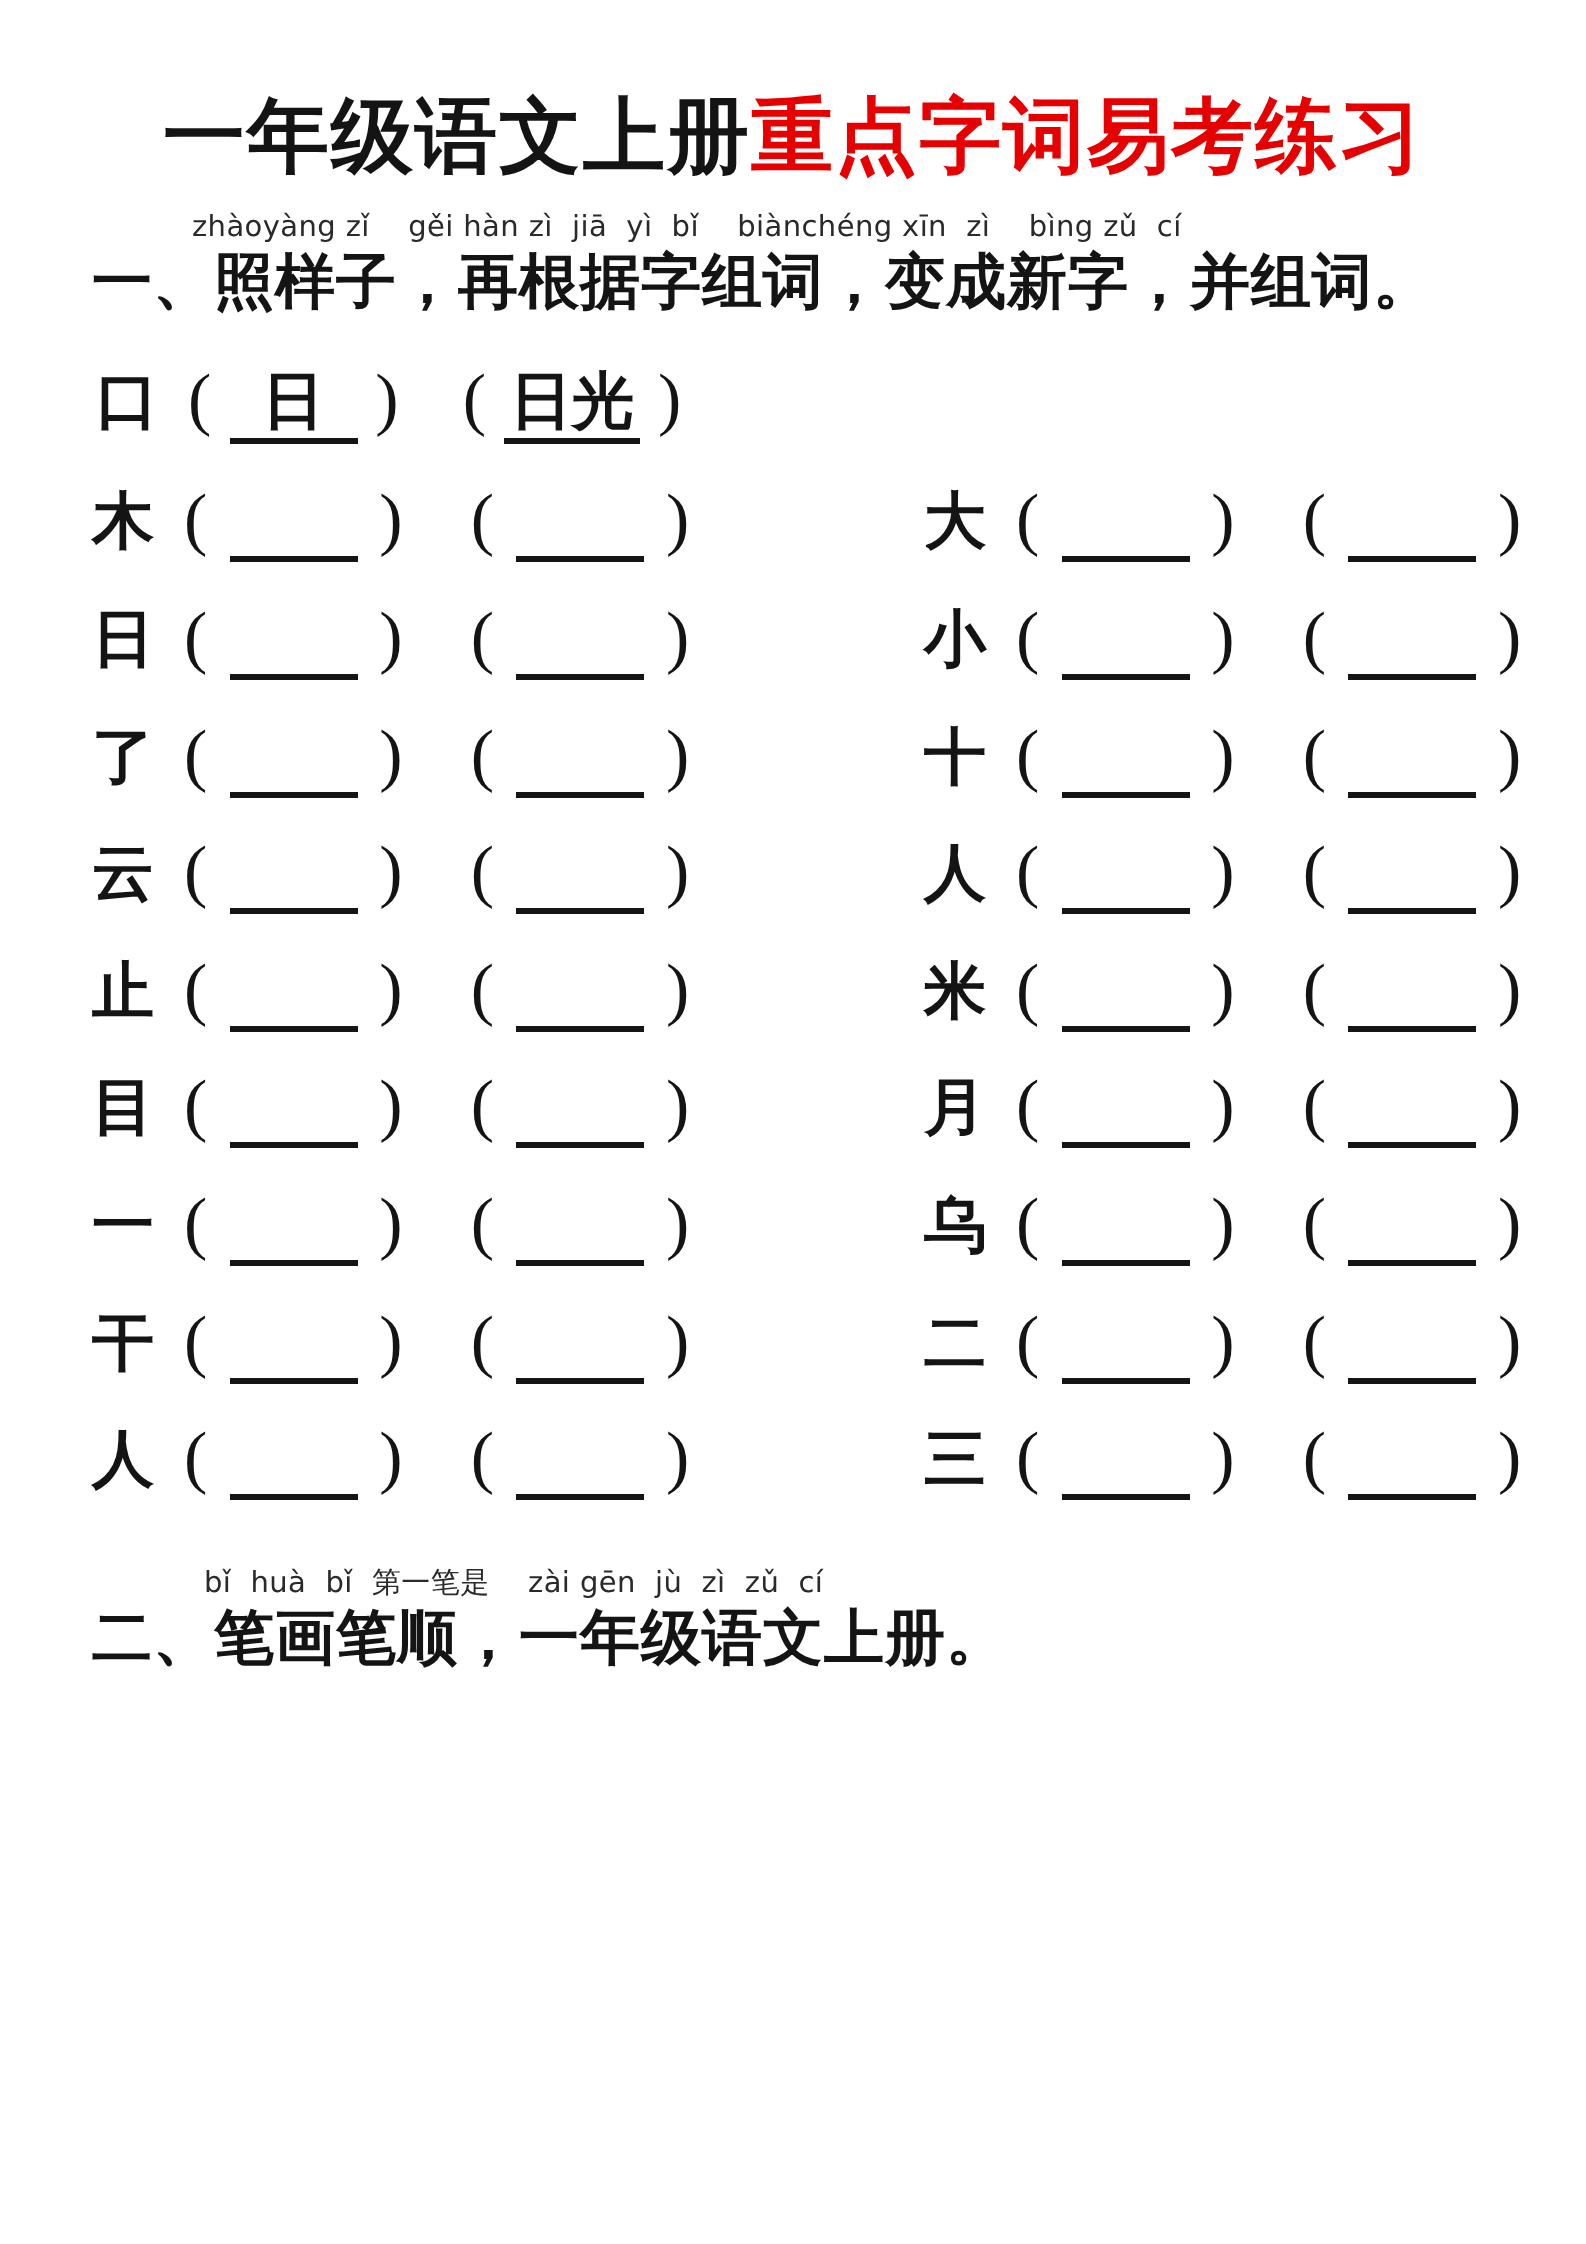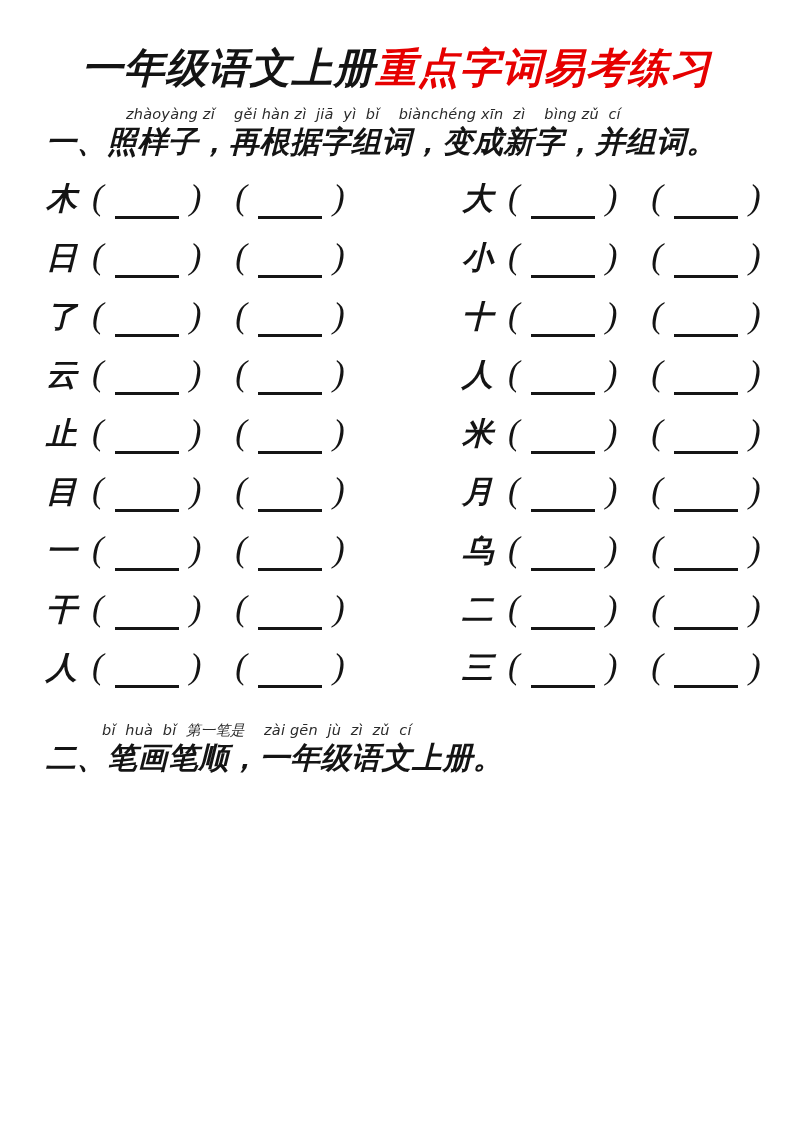--- a/index.html
+++ b/index.html
@@ -1,27 +1,27 @@
 <!DOCTYPE html>
 <html><head>
 <meta charset="utf-8">
 <style>
   html,body{margin:0;padding:0;}
   body{
     width:793px;height:1122px;background:#ffffff;overflow:hidden;
     font-family:"Liberation Serif","DejaVu Serif",serif;color:#141414;
   }
-  .page{box-sizing:border-box;width:793px;height:800px;padding:44px 46px 0 46px;font-style:italic;}
+  .page{box-sizing:border-box;width:793px;height:800px;padding:44px 46px 0 46px;}
   
   .title{margin:0 0 6px 0;text-align:center;font-size:41px;font-weight:800;letter-spacing:1px;line-height:1.2;white-space:nowrap;}
   .title .hl{font-weight:800;}
   
   .pinyin{font-family:"DejaVu Sans","Liberation Sans",sans-serif;font-size:14.5px;color:#2a2a2a;
           white-space:pre;letter-spacing:0.2px;line-height:1.1;}
-  .pinyin.s1{margin:14px 0 0 80px;}
+  .pinyin.s1{margin:14px 0 0 50px;}
   .pinyin.s2{margin:26px 0 0 56px;}
   
   .heading{font-size:30px;font-weight:800;letter-spacing:0.5px;line-height:1.2;margin-top:1px;white-space:nowrap;}
   
   .example{margin:20px 0 0 2px;font-size:31px;font-weight:800;white-space:nowrap;}
   .example .ch{display:inline-block;width:46px;}
   .exslot{display:inline-block;margin-right:32px;}
   .exslot::before{content:"(";font-size:35px;font-weight:500;}
   .exslot::after{content:")";font-size:35px;font-weight:500;}
   .ex-blank{display:inline-block;min-width:58px;margin:0 9px;padding:0 3px;text-align:center;
@@ -43,20 +43,23 @@
 </head>
 <body>
 
 <div class="page">
 
   <h1 class="title"><span>一年级语文上册</span><span class="hl" style="color: rgb(230, 0, 0);">重点字词易考练习</span></h1>
 
   <div class="pinyin s1">zhàoyàng zǐ    gěi hàn zì  jiā  yì  bǐ    biànchéng xīn  zì    bìng zǔ  cí</div>
   <div class="heading">一、照样子，再根据字组词，变成新字，并组词。</div>
 
+  <div class="example">
+    <span class="ch">口</span><span class="exslot"><span class="ex-blank">日</span></span><span class="exslot"><span class="ex-blank">日光</span></span>
+  </div>
 
   <div id="grid">
       <div class="row">
         <span class="ch">木</span>
         <span class="slot"><span class="line"></span></span>
         <span class="slot"><span class="line"></span></span>
       </div>
       <div class="row">
         <span class="ch">日</span>
         <span class="slot"><span class="line"></span></span>

